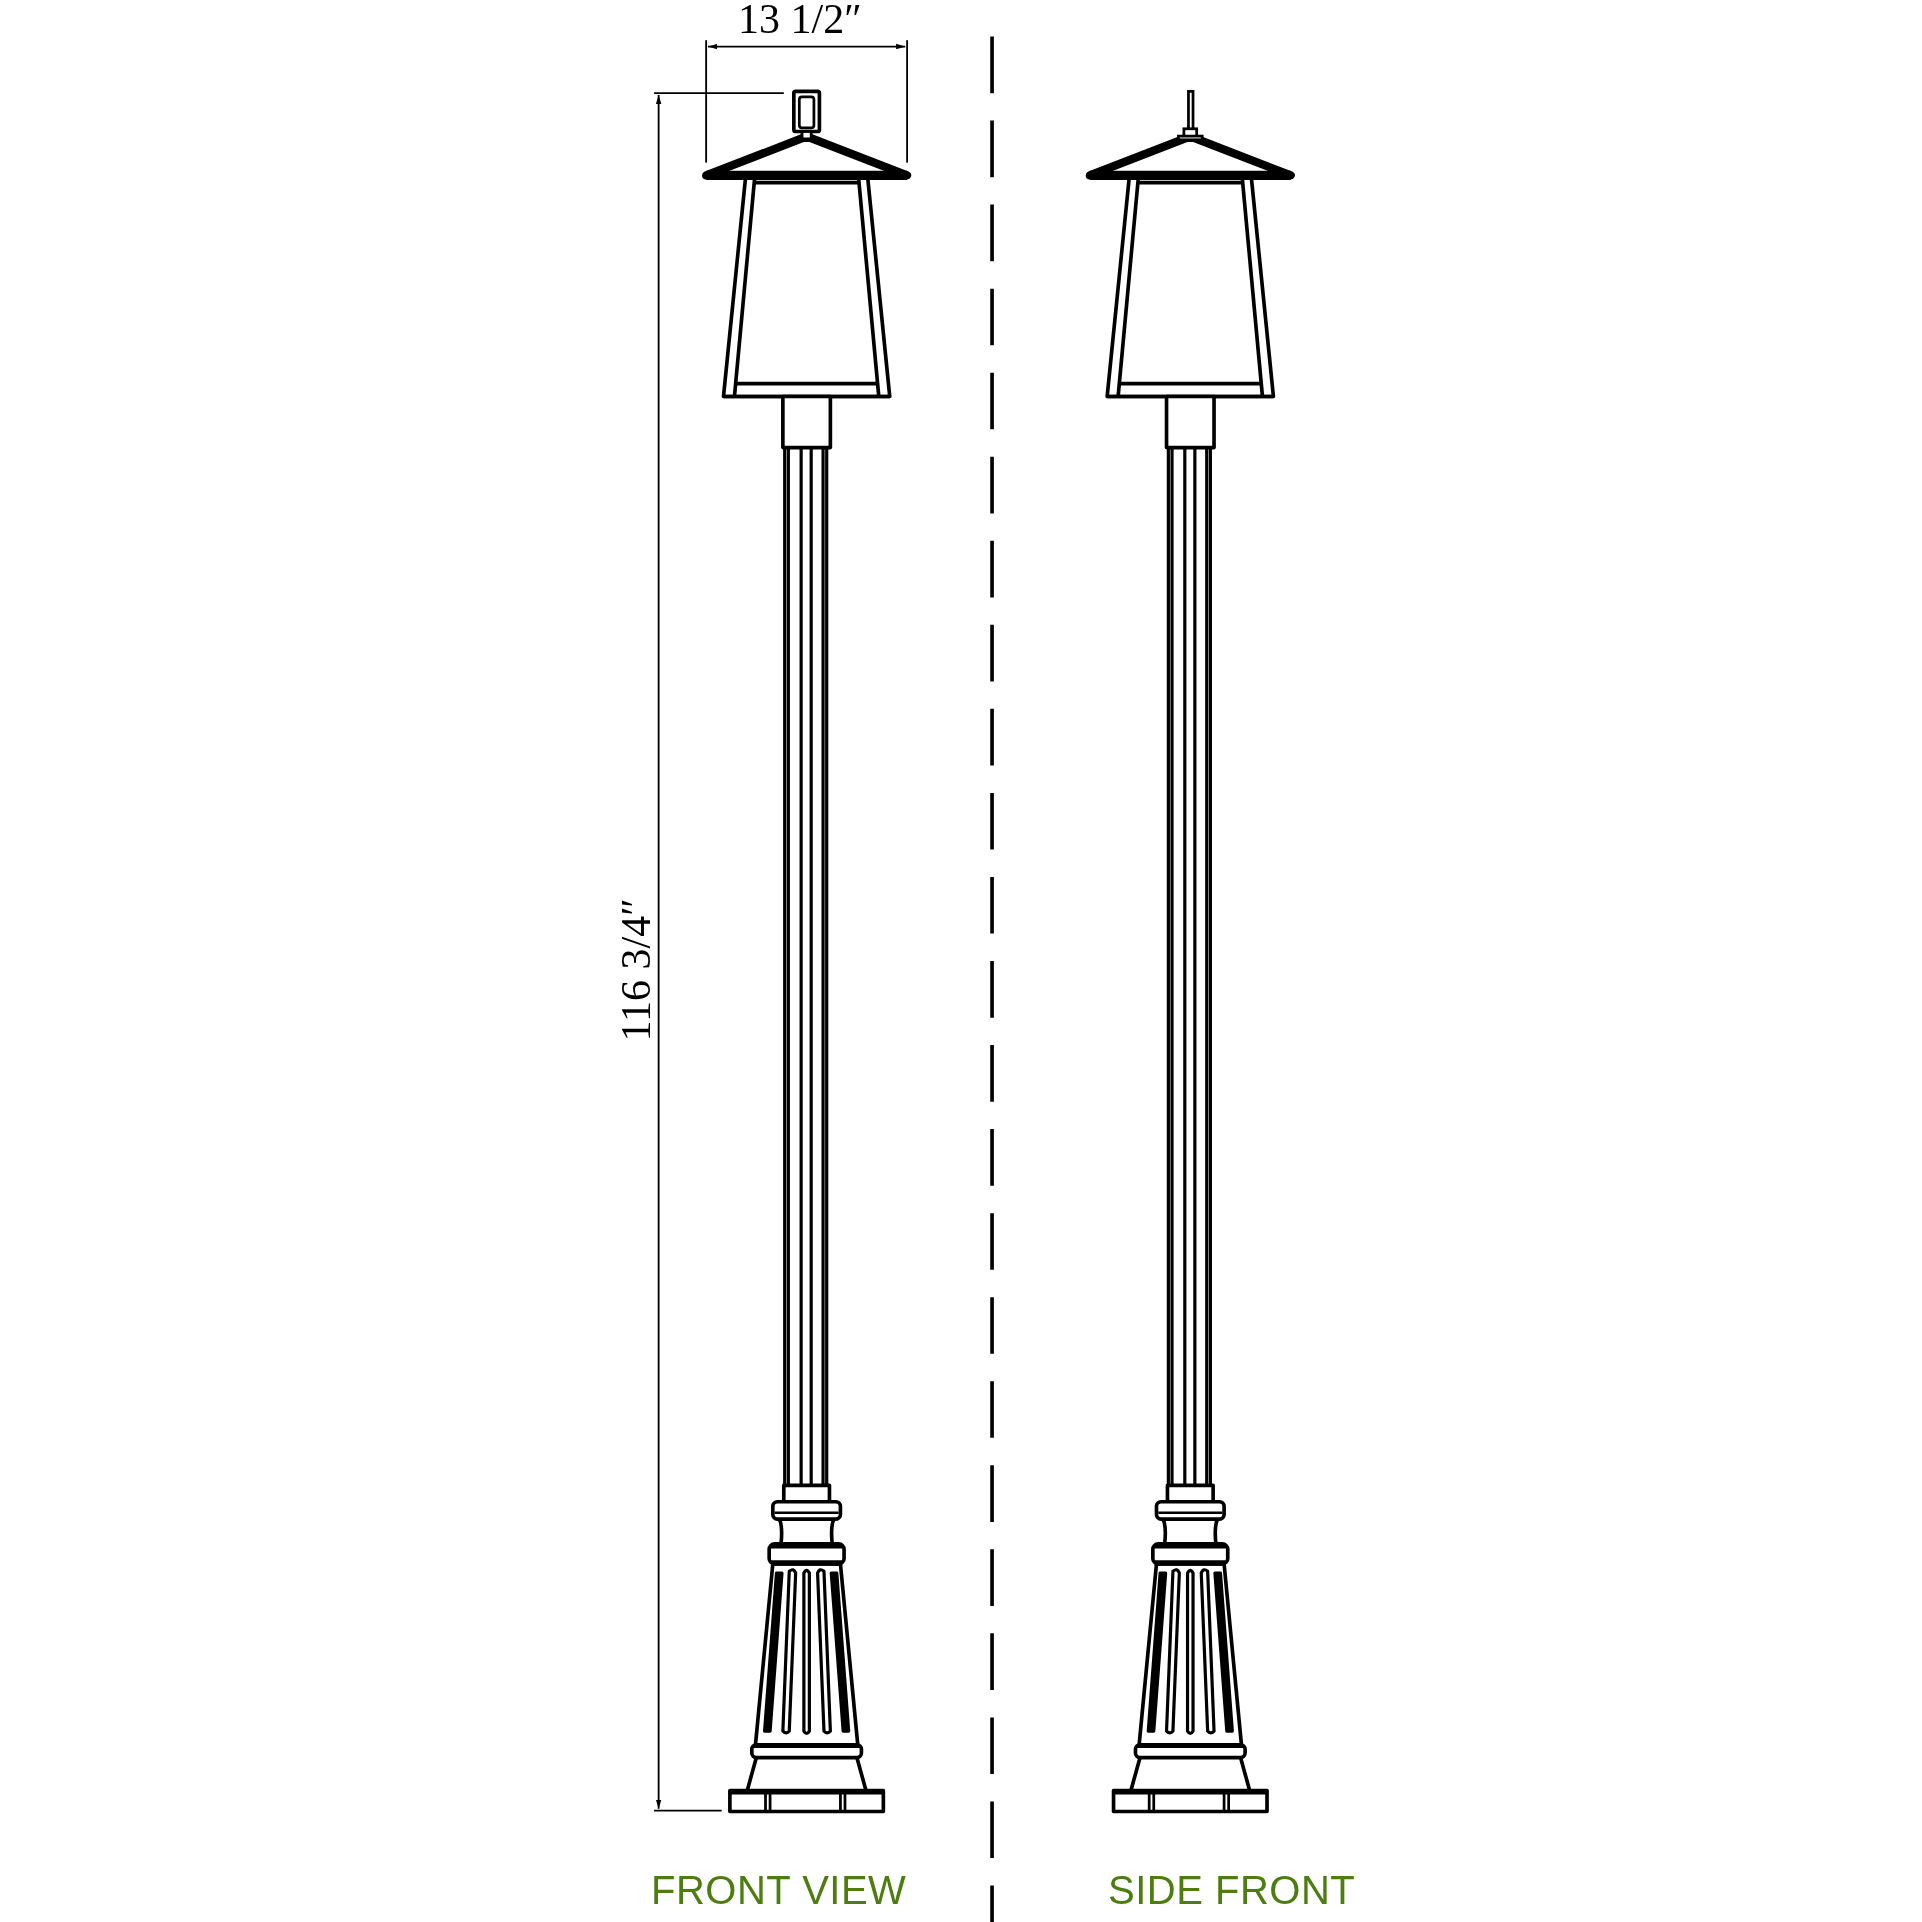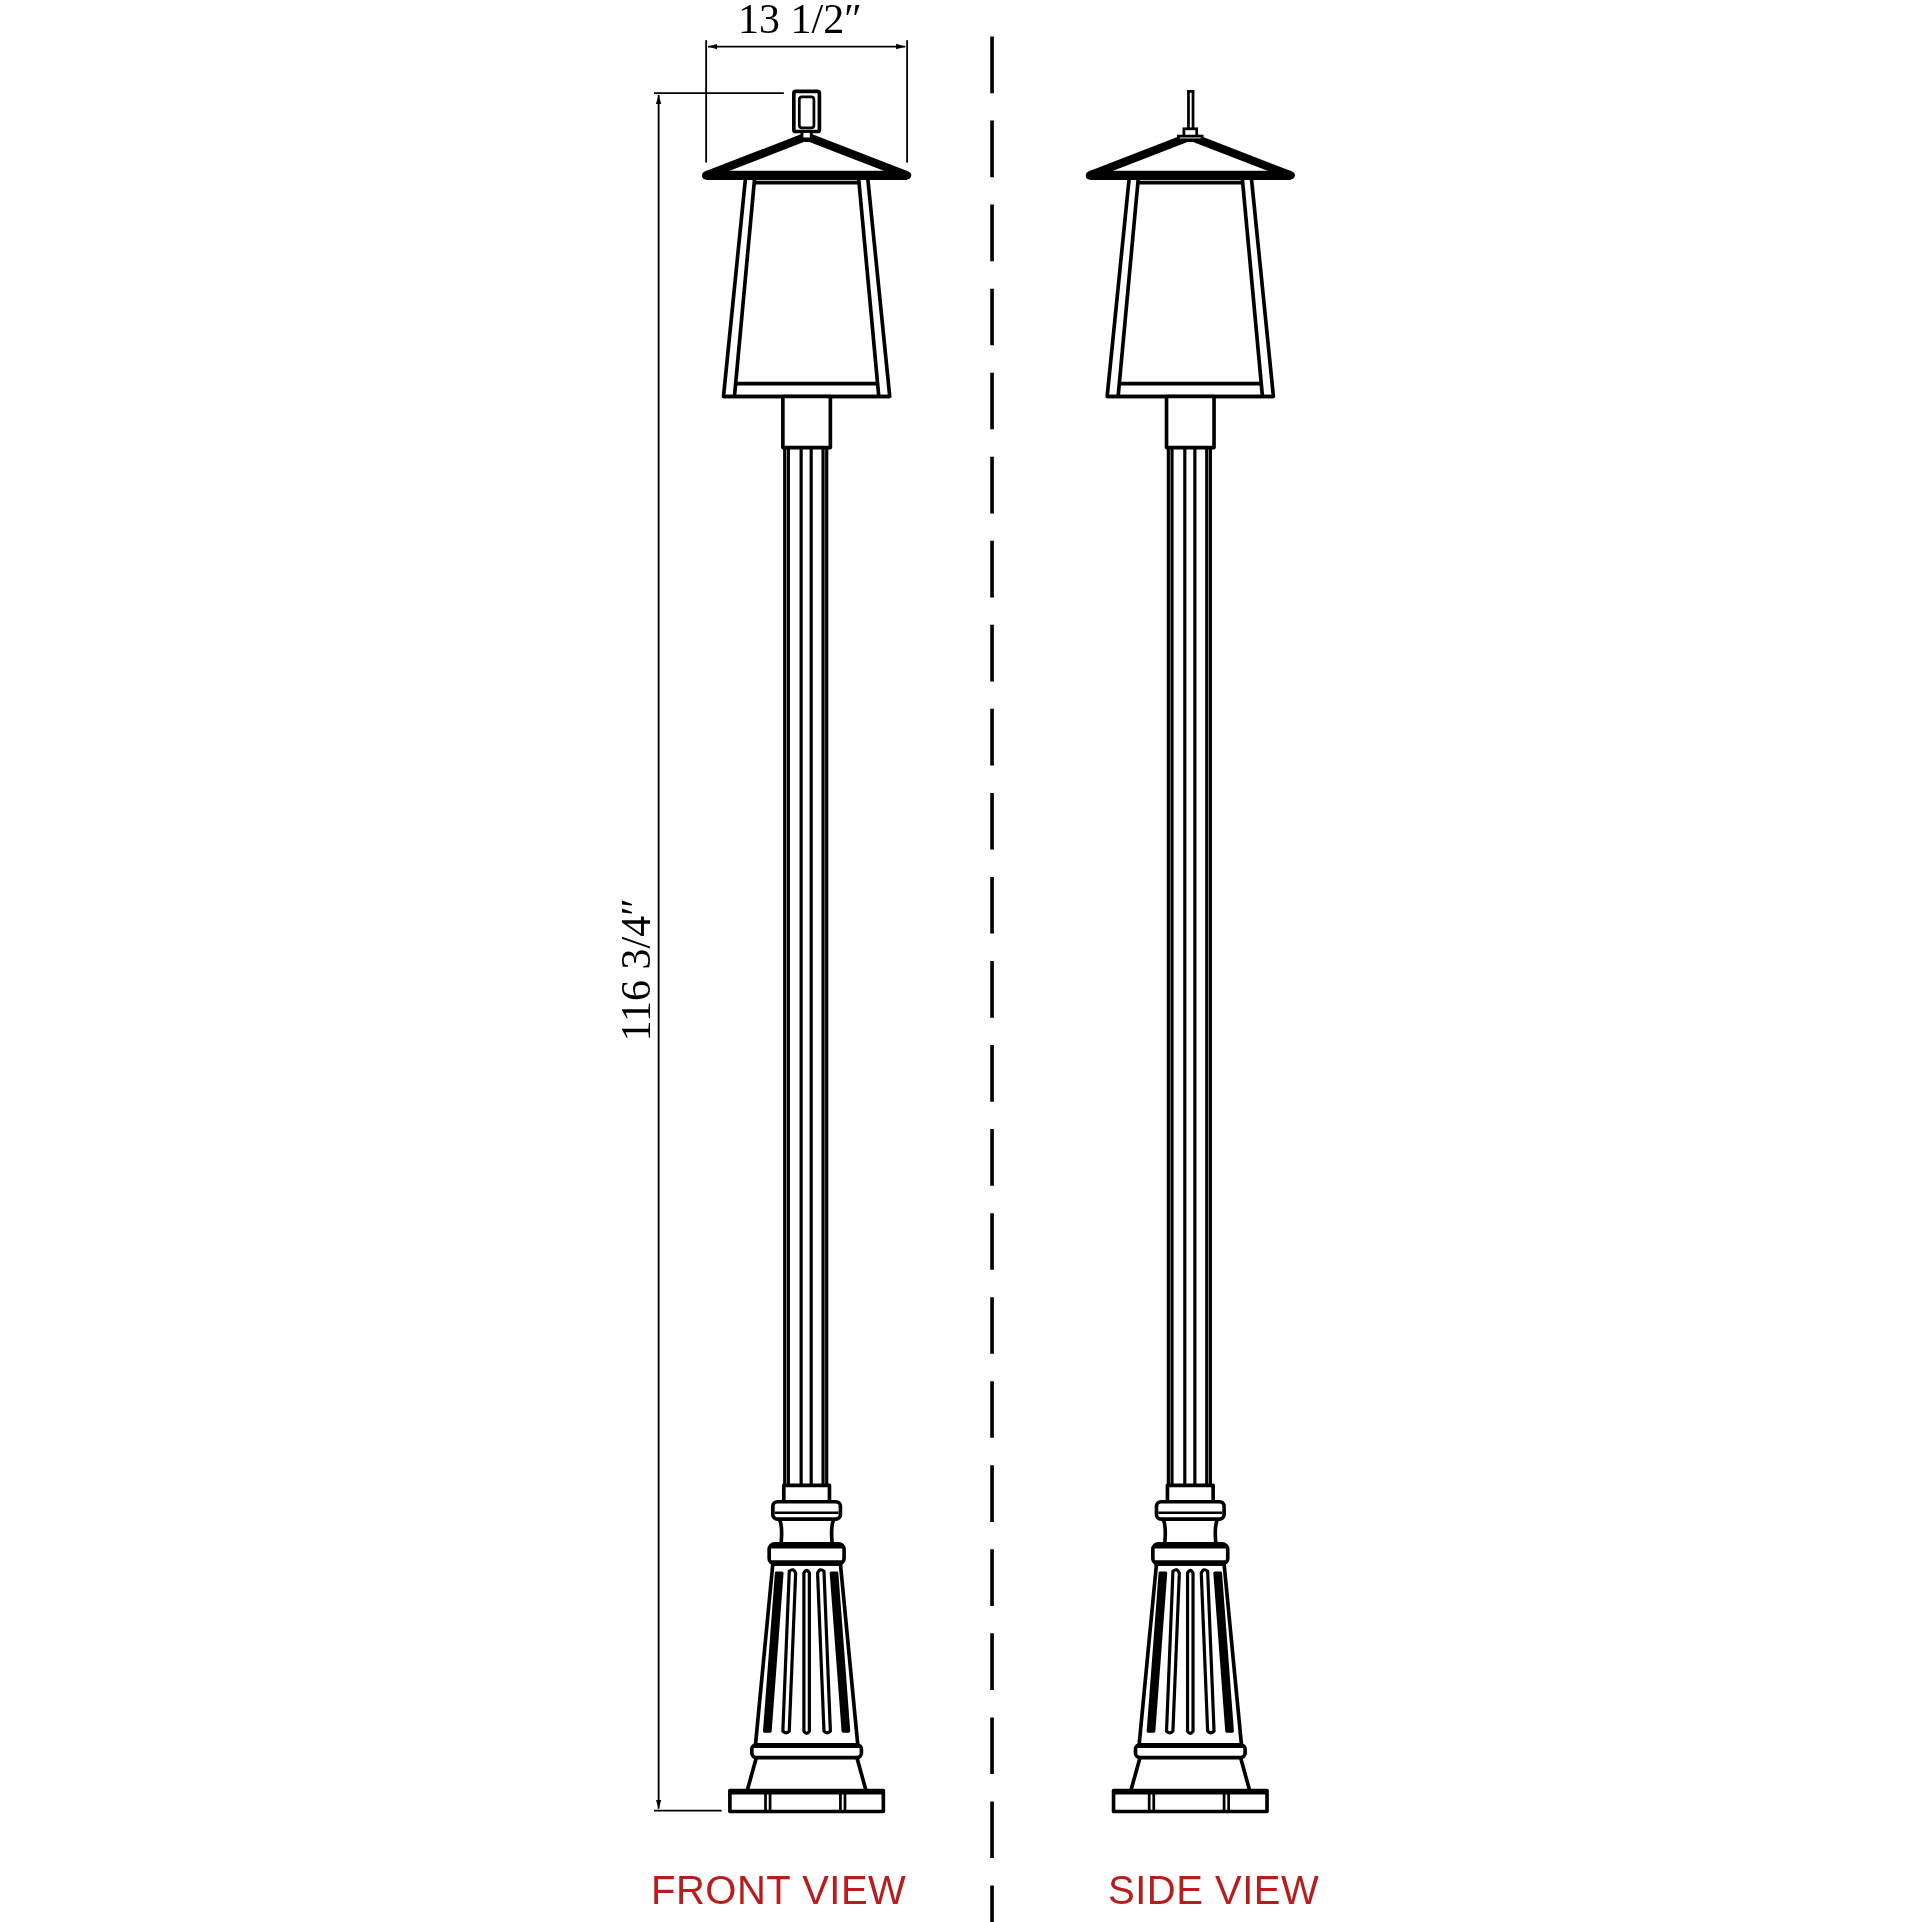--- a/index.html
+++ b/index.html
@@ -1,21 +1,21 @@
 <!DOCTYPE html>
 <html style="font-size:14.6px"><head>
   <meta charset="utf-8">
   <style>
     html, body { margin: 0; padding: 0; background: #ffffff; }
     body { width: 1922px; height: 1922px; position: relative; overflow: hidden;
            font-family: "Liberation Sans", sans-serif; }
     #drawing { position: absolute; left: 0; top: 0; width: 1922px; height: 1922px; }
     .dim-text { font-family: "Liberation Serif", "DejaVu Serif", serif; font-size: 46px; fill: #000; }
     .view-label { position: absolute; top: 1868px; font-family: "Liberation Sans", sans-serif;
-                  font-size: 40px; color: #b91c1c; letter-spacing: 0.5px; white-space: nowrap; }
+                  font-size: 40px; color: #4d7c0f; letter-spacing: 0.5px; white-space: nowrap; }
     #label-front { left: 651px; }
     #label-side { left: 1108px; }
   </style>
 </head>
 <body>
 
 <svg id="drawing" xmlns="http://www.w3.org/2000/svg" width="1922" height="1922" viewBox="0 0 2104 2104">
   <defs>
     <marker id="arrow" viewBox="0 0 10 10" refX="10" refY="5" markerWidth="10" markerHeight="10" orient="auto-start-reverse" markerUnits="userSpaceOnUse">
       <path d="M0,2 L10,5 L0,8 z" fill="#000"></path>
@@ -113,14 +113,14 @@
     <line x1="716" y1="102" x2="858" y2="102" stroke-width="2"></line>
     <line x1="716" y1="1982" x2="790" y2="1982" stroke-width="2"></line>
     <line x1="721" y1="104" x2="721" y2="1980" stroke-width="2" marker-start="url(#arrow)" marker-end="url(#arrow)"></line>
   </g>
   <text class="dim-text" transform="translate(712,1140) rotate(-90)" x="0" y="0">116  3/4″</text>
 
   <line x1="1086" y1="40" x2="1086" y2="2104" stroke="#000" stroke-width="4" stroke-dasharray="62 30"></line>
 </svg>
 
 <div id="label-front" class="view-label">FRONT VIEW</div>
-<div id="label-side" class="view-label">SIDE VIEW</div>
+<div id="label-side" class="view-label">SIDE FRONT</div>
 
 
 </body></html>

